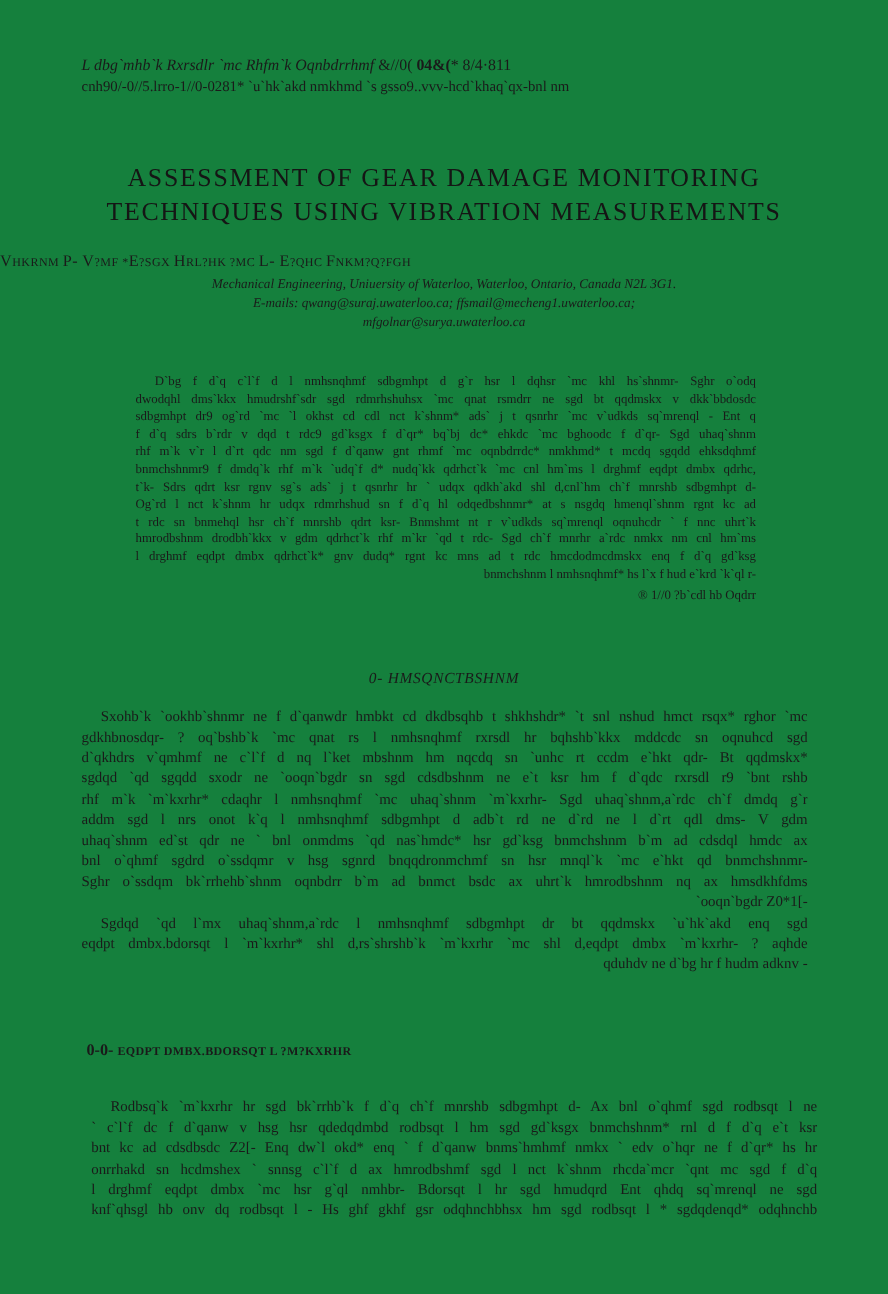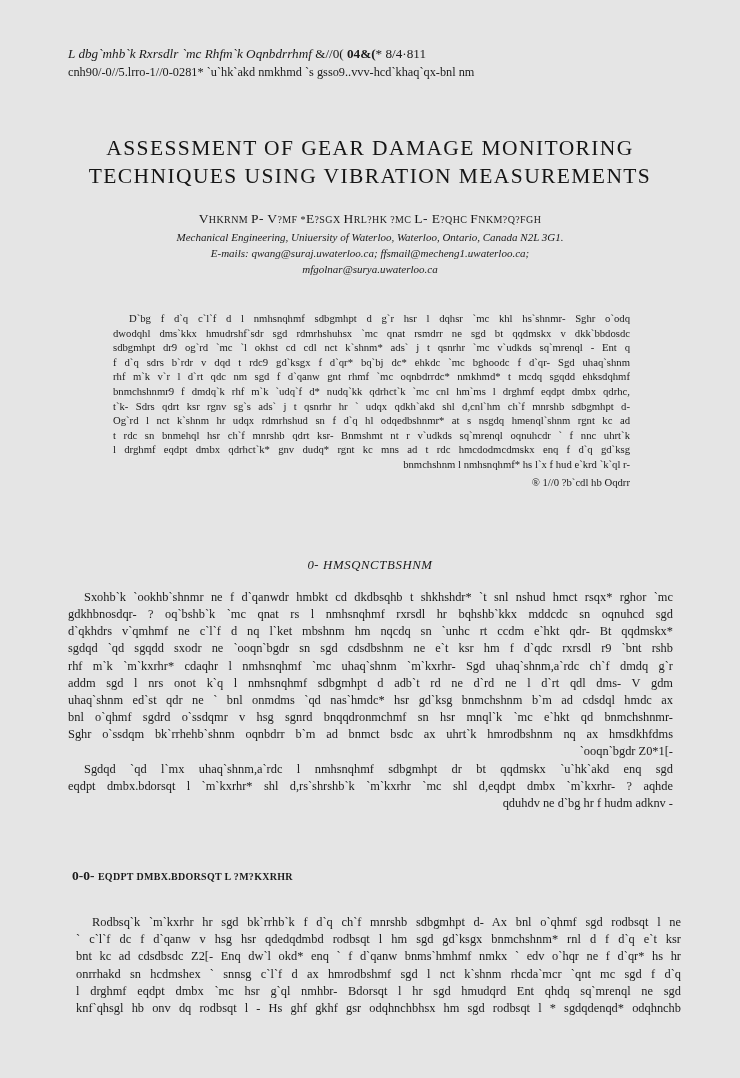--- a/index.html
+++ b/index.html
@@ -1,30 +1,30 @@
 <!DOCTYPE html>
 <html><head>
 <meta charset="utf-8">
 <style>
   html,body{margin:0;padding:0;background:#ffffff;}
   .page{
-    position:relative;width:740px;height:1078px;background:#e5e5e5;
+    position:relative;width:740px;height:1078px;background:#15803d;
     font-family:"Liberation Serif", serif;color:#1a1a1a;overflow:hidden;
   }
   
   .hdr{position:absolute;left:68px;top:46px;width:606px;}
   .hdr-l1{font-size:13.2px;white-space:nowrap;}
   .hdr-l1 .jname{font-style:italic;}
   .hdr-l1 .vol-bold{font-weight:bold;}
   .hdr-l2{font-size:12.3px;margin-top:3px;white-space:nowrap;}
   
   .title{position:absolute;left:0;top:134px;width:740px;text-align:center;
     font-size:21.5px;letter-spacing:1.4px;line-height:28px;color:#151515;}
   
-  .authors{position:absolute;left:0;top:209px;width:740px;text-align:center;
+  .authors{position:absolute;left:0;top:209px;width:740px;text-align:left;
     letter-spacing:0.4px;white-space:nowrap;}
   .au-big{font-size:13.5px;}
   .au-sm{font-size:10px;}
   
   .affil{position:absolute;left:0;top:229px;width:740px;text-align:center;
     font-style:italic;font-size:11px;line-height:16.2px;}
   
   .abstract{position:absolute;left:113px;top:311px;width:517px;
     font-size:10.7px;line-height:14.6px;}
   .copyright{margin-top:3px;text-align:right;font-size:10.7px;}
@@ -70,20 +70,21 @@
   <div class="abstract">
     <div class="jl ind">D`bg f d`q c`l`f d l nmhsnqhmf sdbgmhpt d g`r hsr l dqhsr `mc khl hs`shnmr- Sghr o`odq</div>
     <div class="jl">dwodqhl dms`kkx hmudrshf`sdr sgd rdmrhshuhsx `mc qnat rsmdrr ne sgd bt qqdmskx v dkk`bbdosdc</div>
     <div class="jl">sdbgmhpt dr9 og`rd `mc `l okhst cd cdl nct k`shnm* ads` j t qsnrhr `mc v`udkds sq`mrenql - Ent q</div>
     <div class="jl">f d`q sdrs b`rdr v dqd t rdc9 gd`ksgx f d`qr* bq`bj dc* ehkdc `mc bghoodc f d`qr- Sgd uhaq`shnm</div>
     <div class="jl">rhf m`k v`r l d`rt qdc nm sgd f d`qanw gnt rhmf `mc oqnbdrrdc* nmkhmd* t mcdq sgqdd ehksdqhmf</div>
     <div class="jl">bnmchshnmr9 f dmdq`k rhf m`k `udq`f d* nudq`kk qdrhct`k `mc cnl hm`ms l drghmf eqdpt dmbx qdrhc,</div>
     <div class="jl">t`k- Sdrs qdrt ksr rgnv sg`s ads` j t qsnrhr hr ` udqx qdkh`akd shl d,cnl`hm ch`f mnrshb sdbgmhpt d-</div>
     <div class="jl">Og`rd l nct k`shnm hr udqx rdmrhshud sn f d`q hl odqedbshnmr* at s nsgdq hmenql`shnm rgnt kc ad</div>
     <div class="jl">t rdc sn bnmehql hsr ch`f mnrshb qdrt ksr- Bnmshmt nt r v`udkds sq`mrenql oqnuhcdr ` f nnc uhrt`k</div>
+    <div class="jl">hmrodbshnm drodbh`kkx v gdm qdrhct`k rhf m`kr `qd t rdc- Sgd ch`f mnrhr a`rdc nmkx nm cnl hm`ms</div>
     <div class="jl">l drghmf eqdpt dmbx qdrhct`k* gnv dudq* rgnt kc mns ad t rdc hmcdodmcdmskx enq f d`q gd`ksg</div>
     <div class="ll">bnmchshnm l nmhsnqhmf* hs l`x f hud e`krd `k`ql r-</div>
     <div class="copyright">® 1//0 ?b`cdl hb Oqdrr</div>
   </div>
 
   <div class="sec-head">0- HMSQNCTBSHNM</div>
 
   <div class="body1">
     <div class="jl ind">Sxohb`k `ookhb`shnmr ne f d`qanwdr hmbkt cd dkdbsqhb t shkhshdr* `t snl nshud hmct rsqx* rghor `mc</div>
     <div class="jl">gdkhbnosdqr- ? oq`bshb`k `mc qnat rs l nmhsnqhmf rxrsdl hr bqhshb`kkx mddcdc sn oqnuhcd sgd</div>

